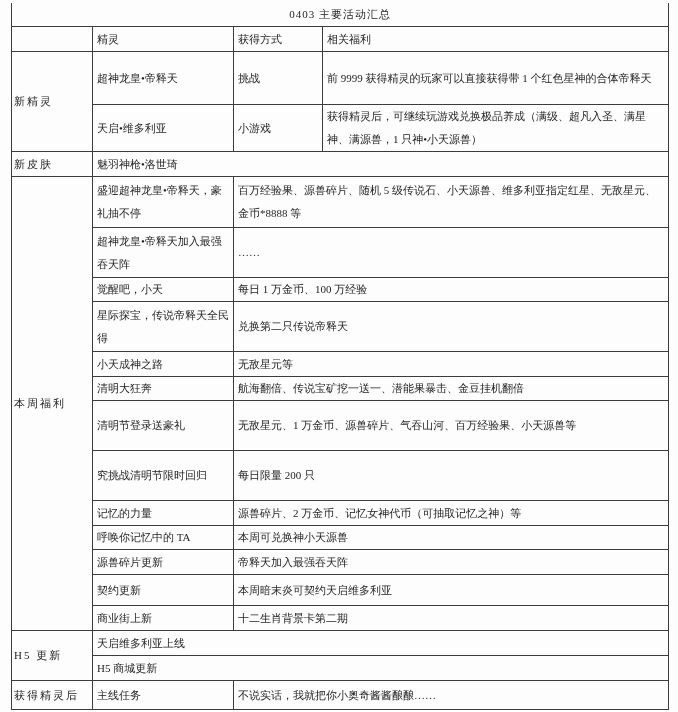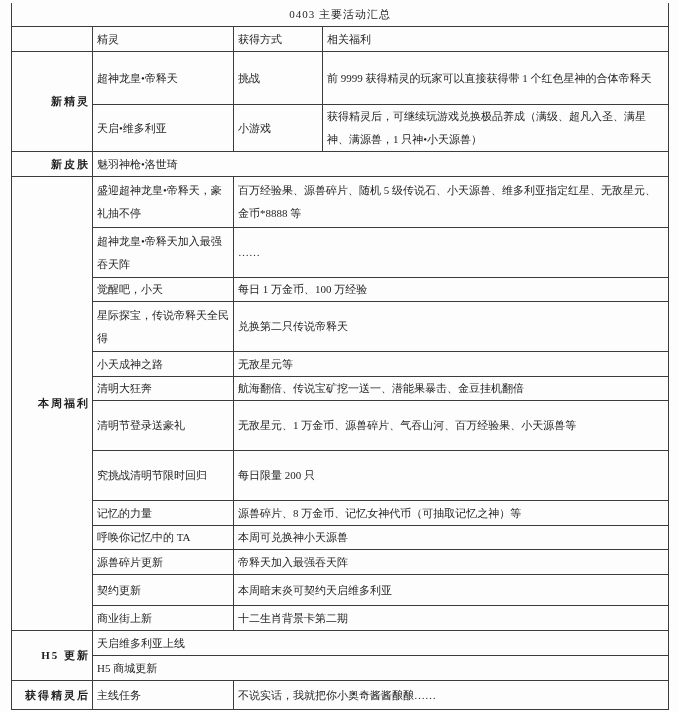--- a/index.html
+++ b/index.html
@@ -23,24 +23,23 @@
     vertical-align:middle;
     word-break:break-all;
     overflow:hidden;
   }
   tr.title-row td{
     border-top:none;
     text-align:center;
     letter-spacing:1px;
   }
   td.group{
-    text-align:right;
+    text-align:left;
     letter-spacing:2px;
     padding:0 2px;
-    font-weight:bold;
   }
 </style>
 </head>
 <body>
 
 <table>
   <colgroup>
     <col style="width:81px">
     <col style="width:141px">
     <col style="width:89px">
@@ -104,21 +103,21 @@
   <tr style="height:50px">
     <td>清明节登录送豪礼</td>
     <td colspan="2">无敌星元、1 万金币、源兽碎片、气吞山河、百万经验果、小天源兽等</td>
   </tr>
   <tr style="height:50px">
     <td>究挑战清明节限时回归</td>
     <td colspan="2">每日限量 200 只</td>
   </tr>
   <tr style="height:25px">
     <td>记忆的力量</td>
-    <td colspan="2">源兽碎片、8 万金币、记忆女神代币（可抽取记忆之神）等</td>
+    <td colspan="2">源兽碎片、2 万金币、记忆女神代币（可抽取记忆之神）等</td>
   </tr>
   <tr style="height:24px">
     <td>呼唤你记忆中的 TA</td>
     <td colspan="2">本周可兑换神小天源兽</td>
   </tr>
   <tr style="height:25px">
     <td>源兽碎片更新</td>
     <td colspan="2">帝释天加入最强吞天阵</td>
   </tr>
   <tr style="height:31px">

